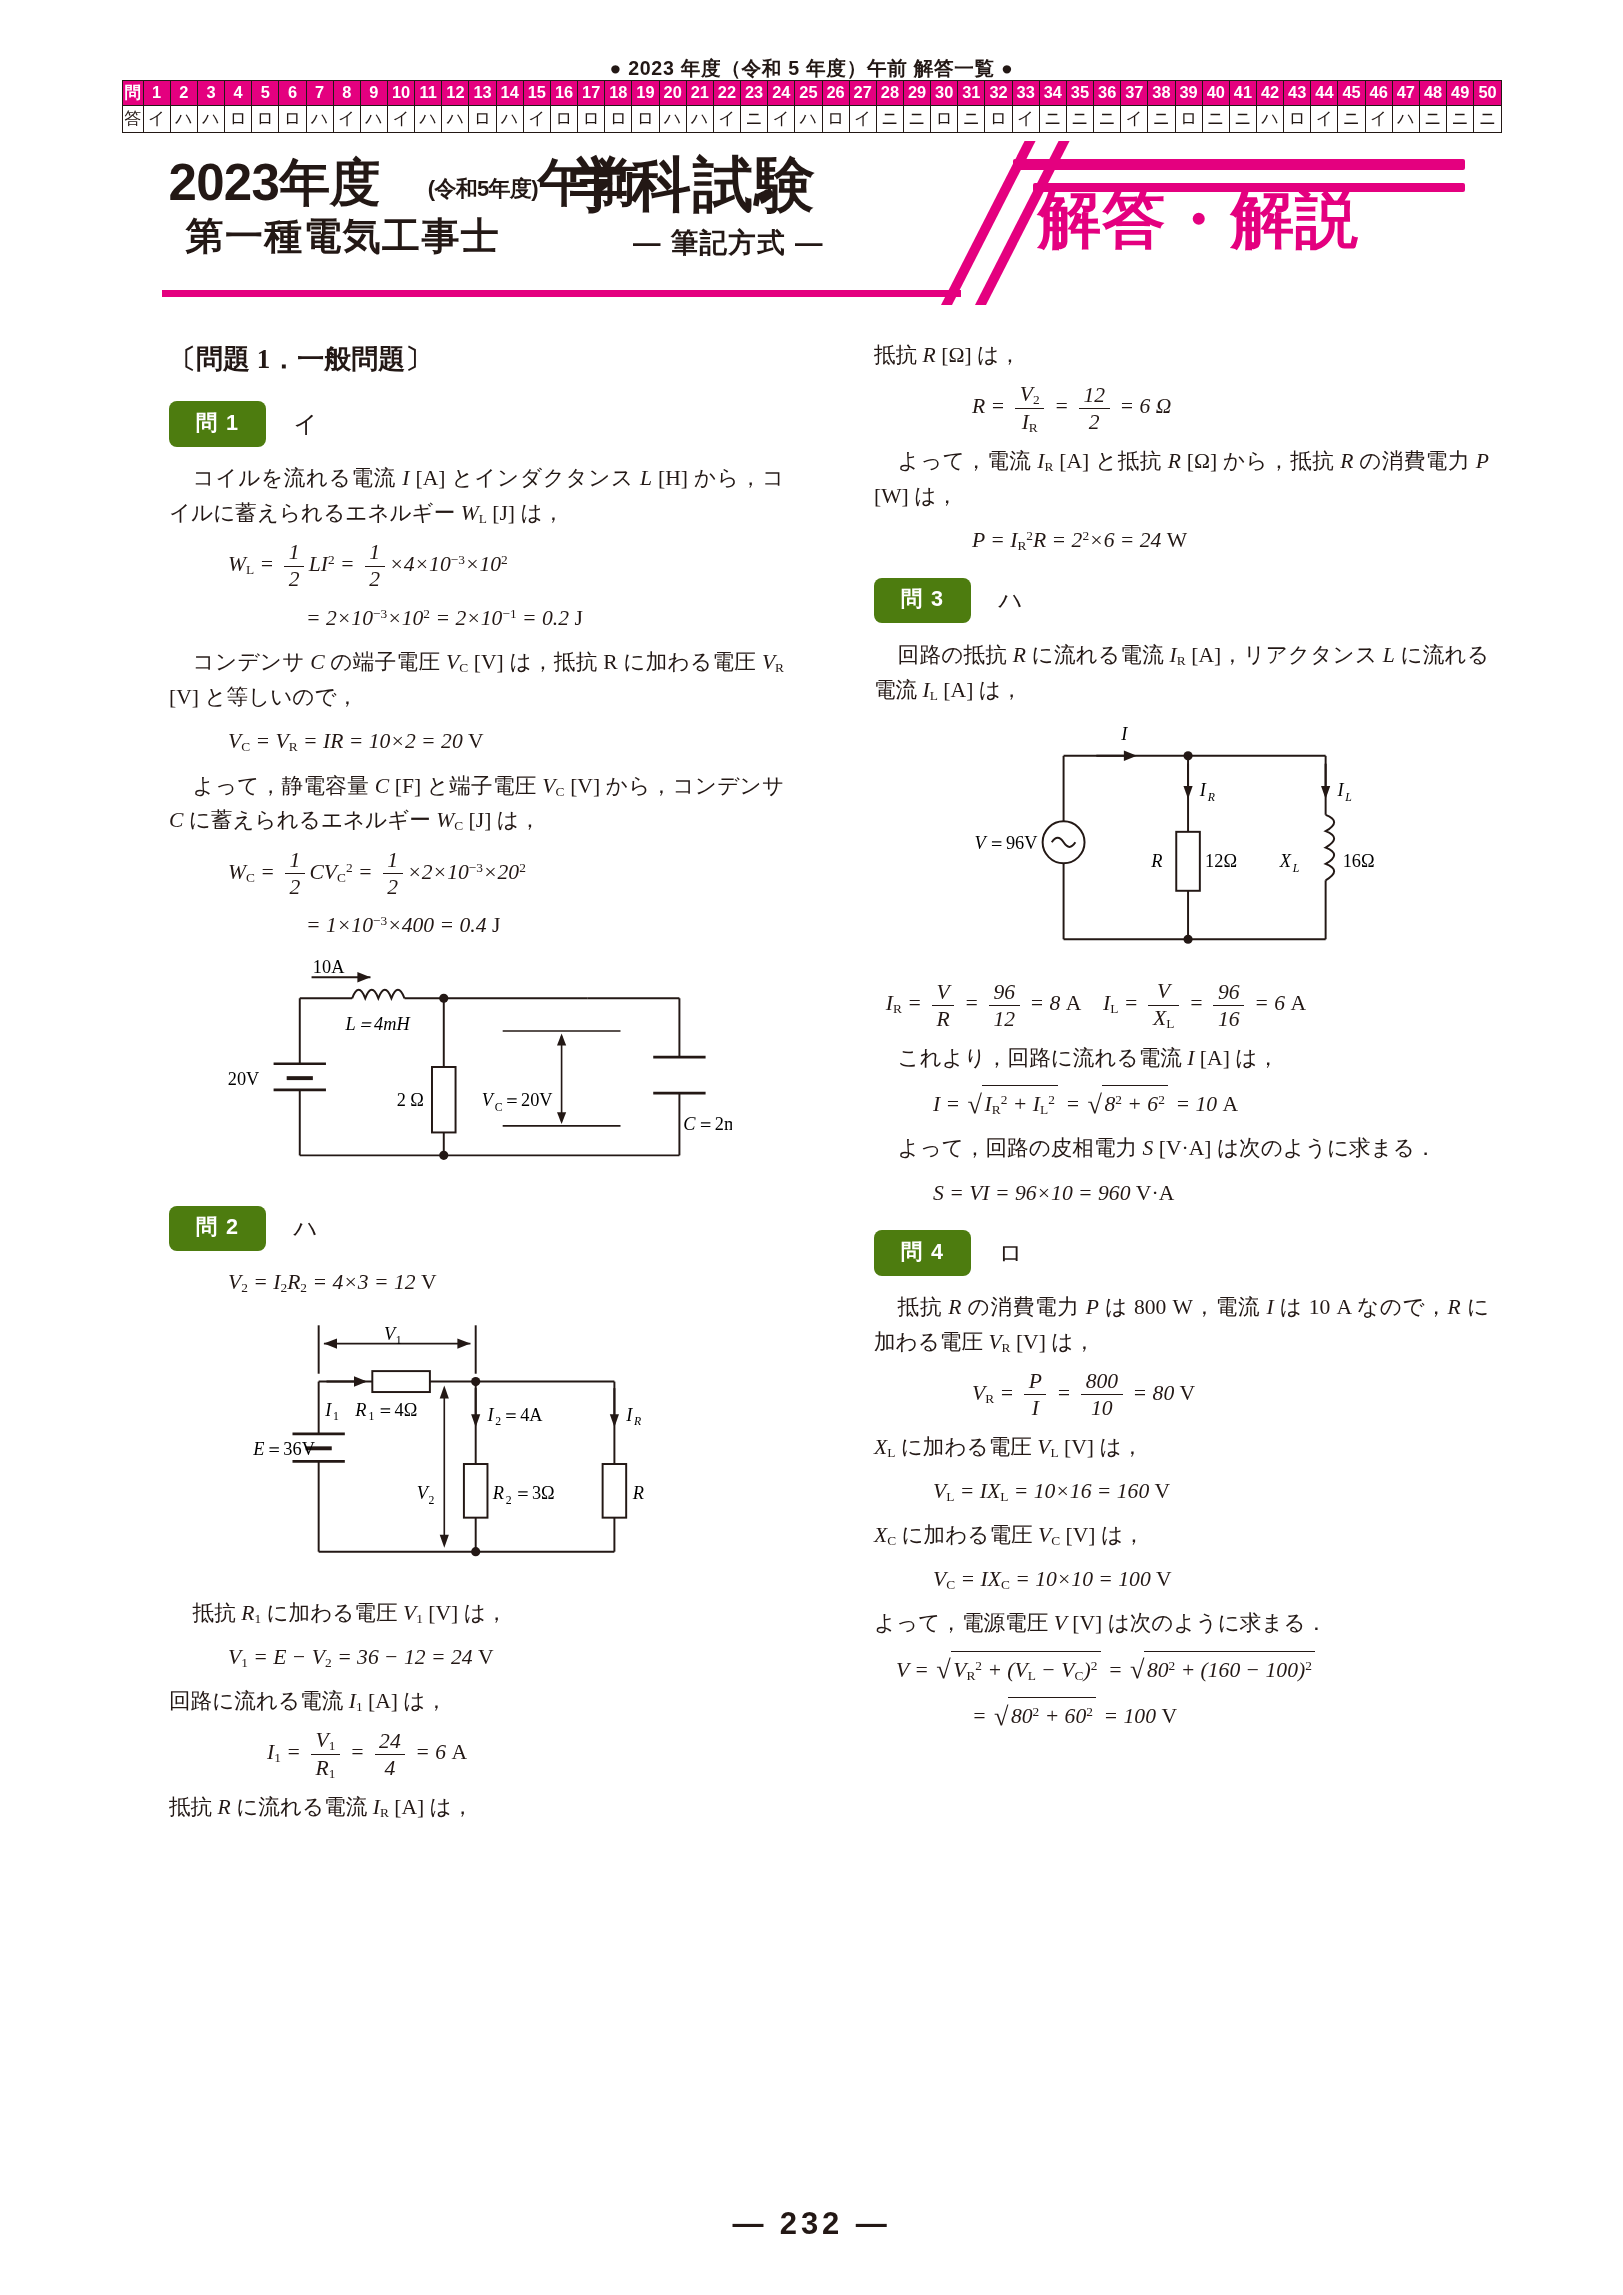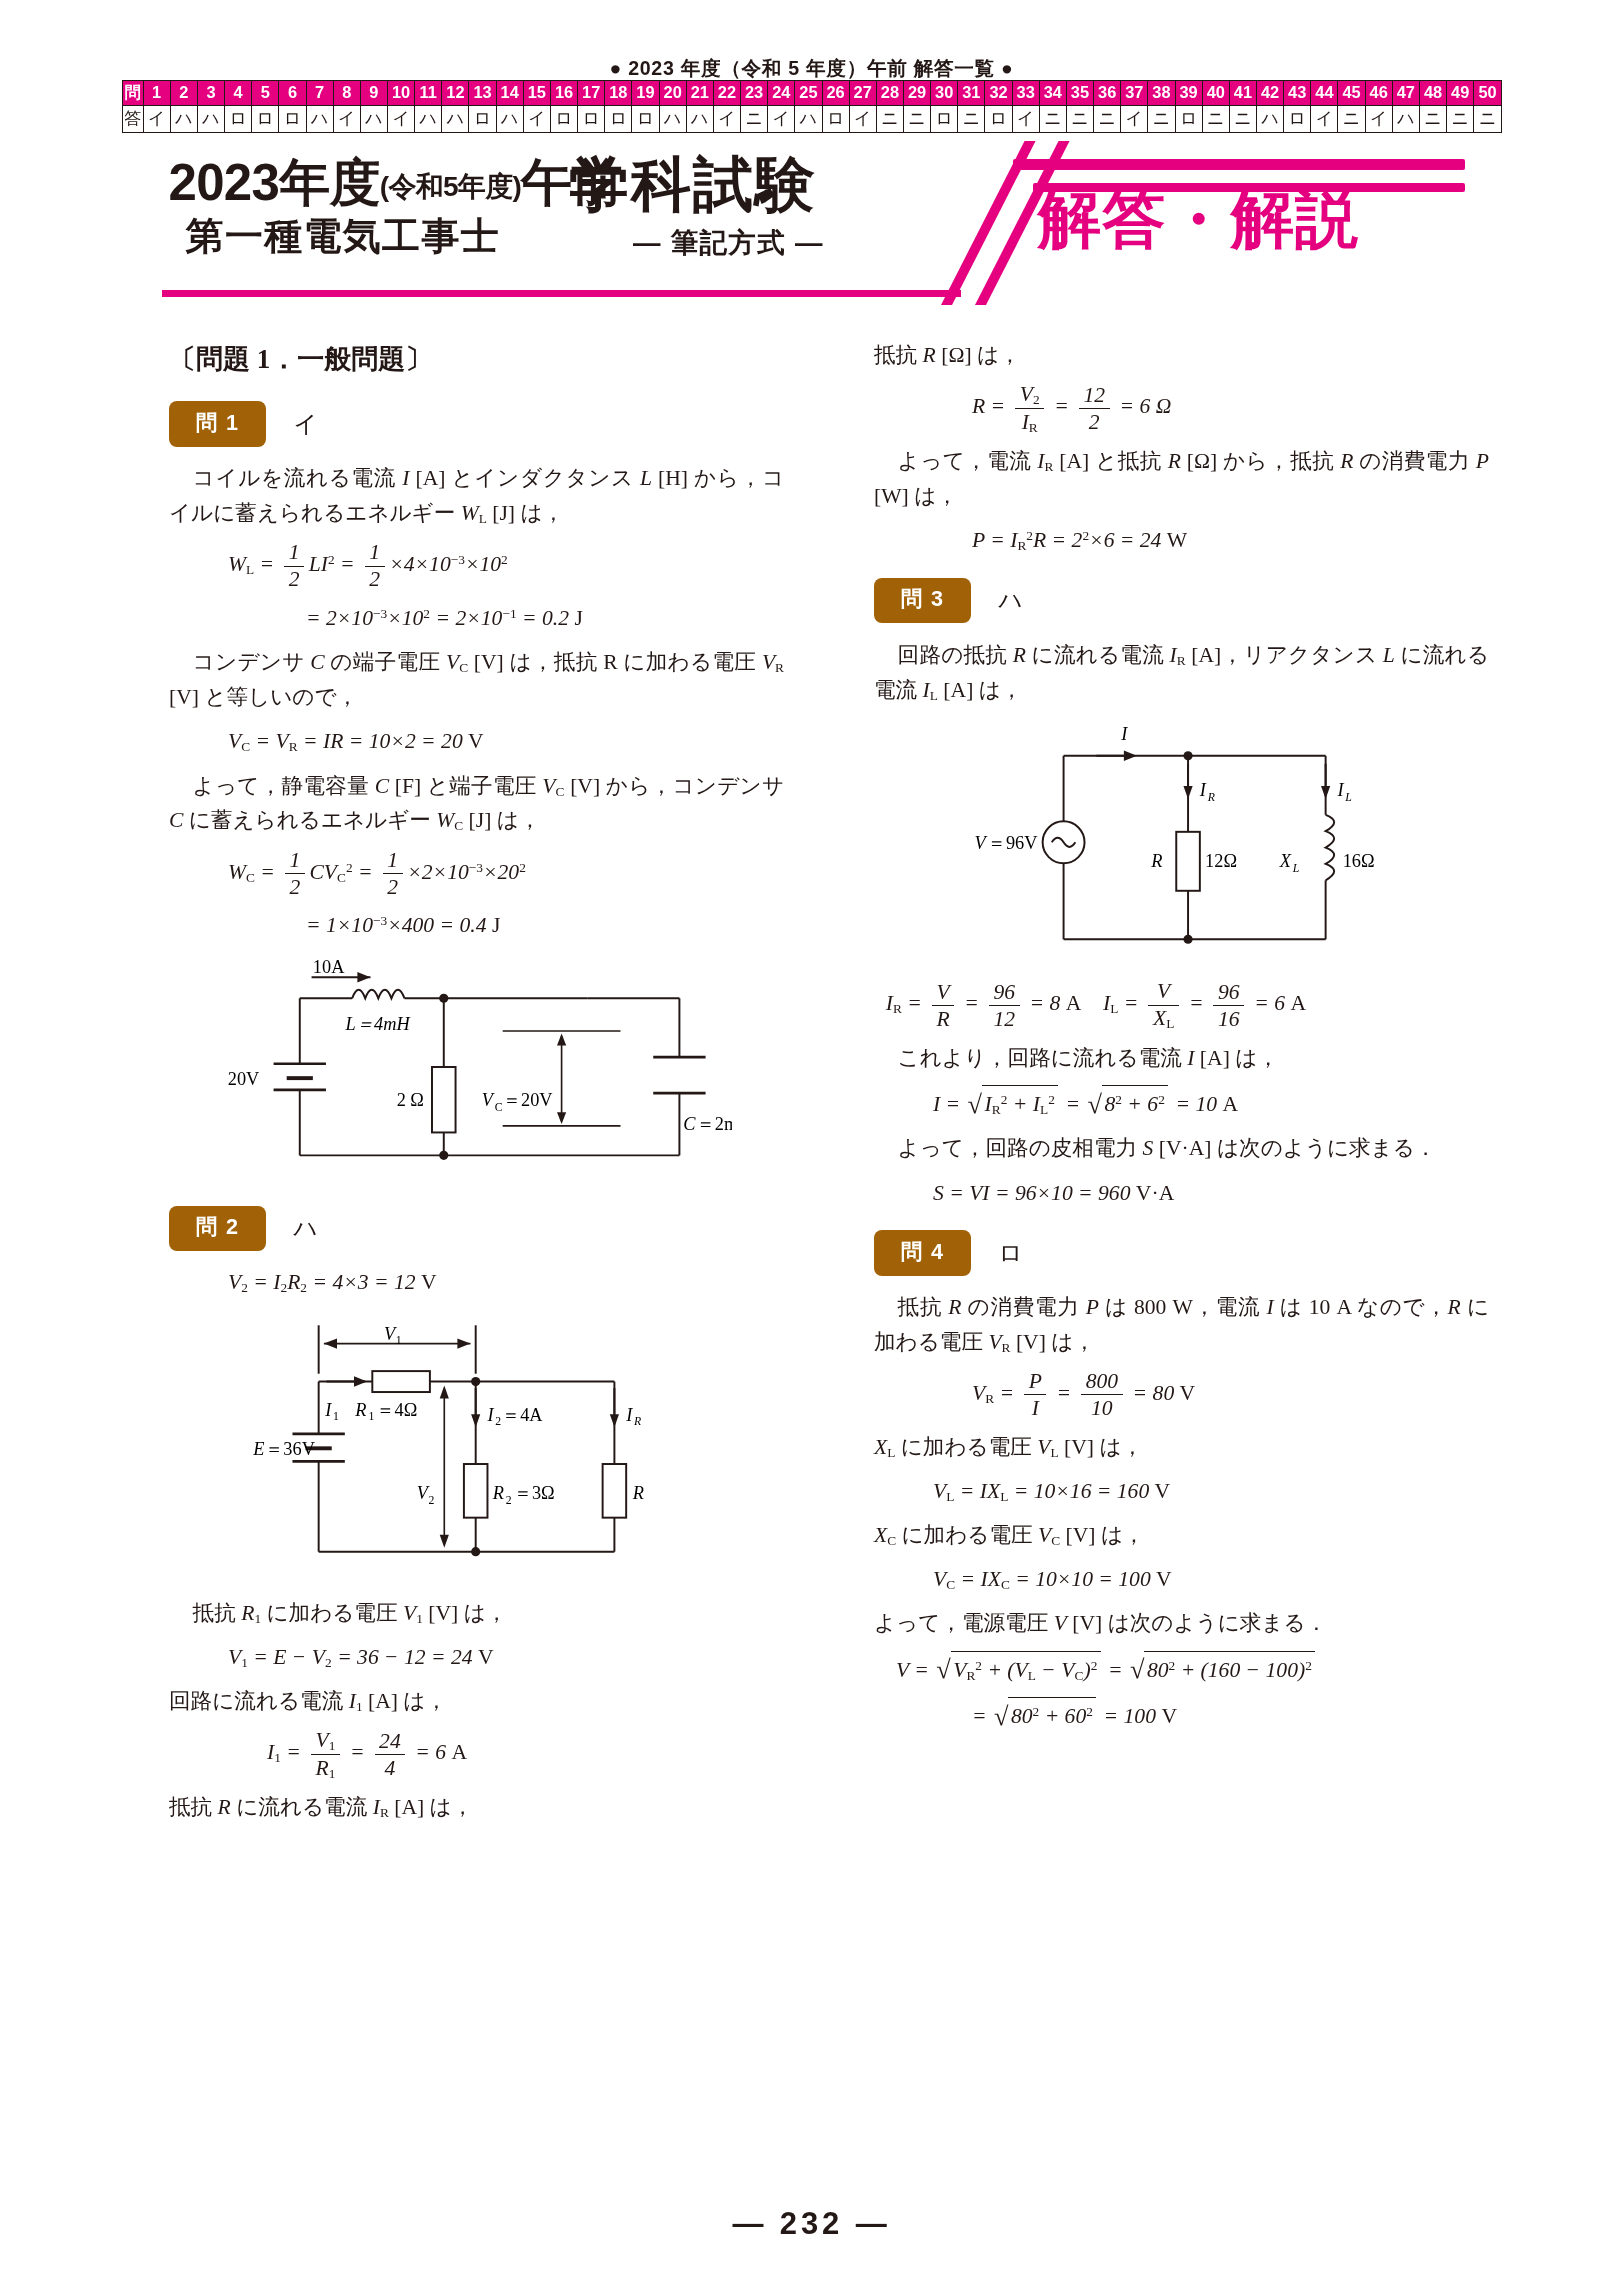--- a/index.html
+++ b/index.html
@@ -62,21 +62,21 @@
   .banner .toprule2{
     position:absolute;left:871px;top:29px;width:432px;height:9.2px;background:#e4007f;
     border-radius:2px;
   }
   .t-year{
     position:absolute;left:6.5px;top:2.6px;
     font-family:"Liberation Sans","DejaVu Sans",sans-serif;
     font-weight:bold;font-size:51px;letter-spacing:-0.7px;line-height:1;
     white-space:nowrap;
   }
-  .t-year .paren{font-size:28px;vertical-align:3.9px;}
+  .t-year .paren{font-size:22px;vertical-align:3.9px;margin-left:48px;}
   .t-lic{
     position:absolute;left:23.6px;top:63px;
     font-family:"Liberation Sans","DejaVu Sans",sans-serif;
     font-weight:bold;font-size:38px;letter-spacing:1.3px;line-height:1;
   }
   .t-exam{
     position:absolute;left:407px;top:1.3px;
     font-family:"Liberation Sans","DejaVu Sans",sans-serif;
     font-weight:bold;font-size:60px;letter-spacing:2px;line-height:1;
   }
@@ -98,21 +98,21 @@
   }
   .col-left{left:169px;}
   .col-right{left:874px;}
 
   .section-head{
     font-family:Liberation Serif, serif;
     font-weight:bold;font-size:27px;margin:0 0 17px 0;
   }
   .qhead{display:flex;align-items:center;margin:19.6px 0 14.4px 0;}
   .qtag{
-    background:#a16207;color:#fff;border-radius:7.9px;
+    background:#4d7c0f;color:#fff;border-radius:7.9px;
     font-family:"Liberation Sans","DejaVu Sans",sans-serif;
     font-weight:bold;font-size:21.6px;
     padding:4.6px 17px 5.9px 17px;letter-spacing:1.3px;min-width:63px;text-align:center;
   }
   .qans{margin-left:27.5px;font-size:23.6px;font-family:"Liberation Sans","DejaVu Sans",sans-serif;}
   p.body{margin:0 0 3.9px 0;text-indent:23.6px;text-align:justify;}
   p.body.noind{text-indent:0;}
   .eq{margin:9.2px 0 9.2px 0;font-style:italic;white-space:nowrap;}
   .eq.i1{padding-left:59px;}
   .eq.i2{padding-left:98px;}

